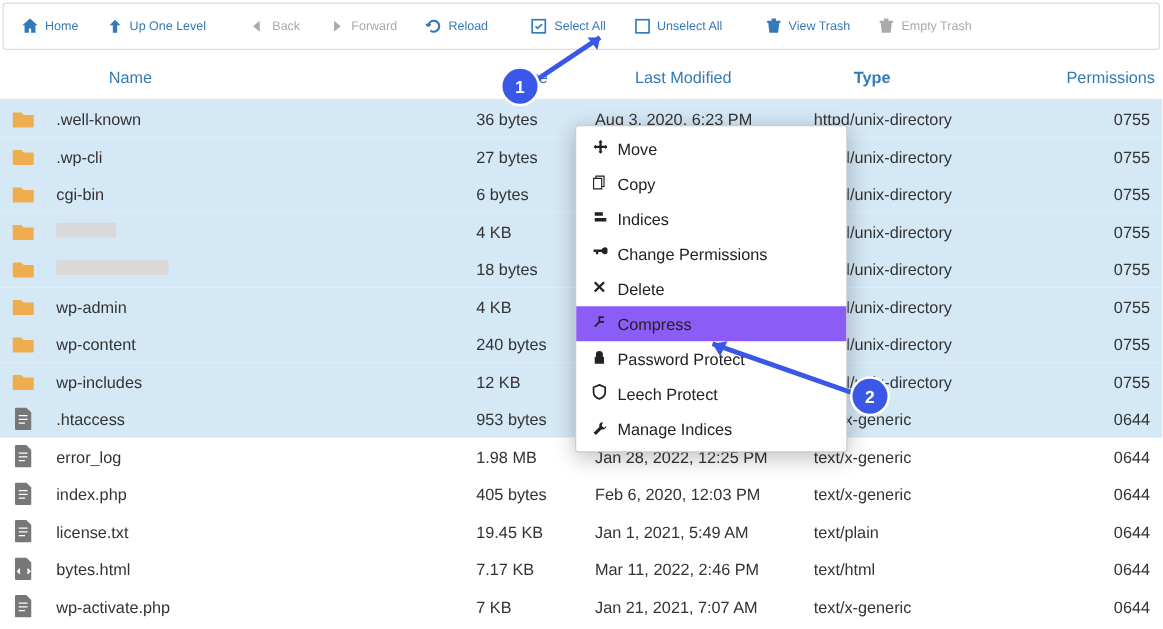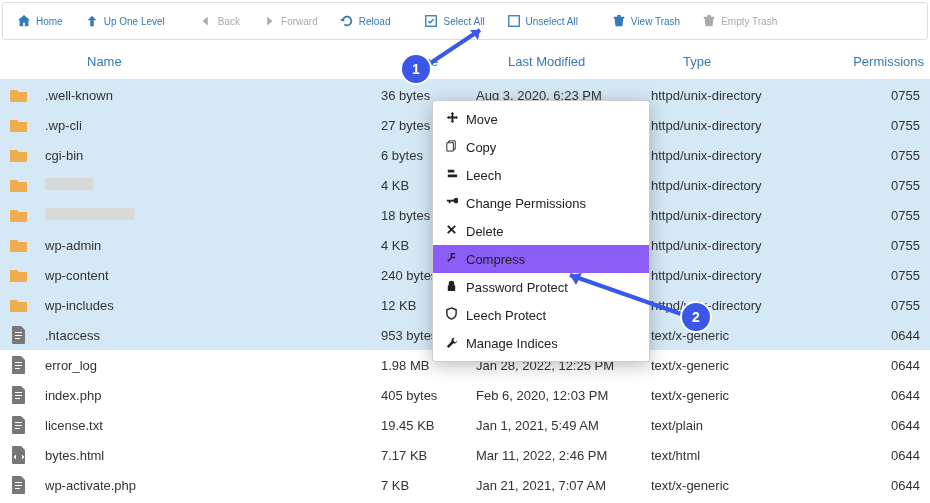--- a/index.html
+++ b/index.html
@@ -7,34 +7,34 @@
   .toolbar { display: flex; align-items: center; padding: 6px 4px; border: 1px solid #ddd; border-radius: 3px; margin: 2px; gap: 2px; }
   .tb-btn { display: inline-flex; align-items: center; gap: 5px; padding: 5px 10px; color: #337ab7; cursor: pointer; border-radius: 3px; font-size: 10px; }
   .tb-btn.disabled { color: #aaa; }
   .tb-btn svg { width: 14px; height: 14px; }
   .spacer-sm { width: 10px; }
   .table-wrap { margin-top: 4px; }
   .thead { display: flex; align-items: center; padding: 10px 0; border-bottom: 1px solid #e5e5e5; color: #337ab7; font-size: 13px; }
   .col-name { flex: 0 0 370px; padding-left: 44px; margin-left: 43px; }
   .col-size { flex: 0 0 95px; }
   .col-mod  { flex: 0 0 175px; }
-  .col-type { flex: 0 0 155px; }
+  .col-type { flex: 0 0 155px; font-weight: bold; }
   .col-perm { flex: 1 1 auto; text-align: right; padding-right: 6px; }
   .row { display: flex; align-items: center; height: 30px; font-size: 13px; color: #333; }
   .row.sel { background: #d5e8f6; }
   .row .icon { width: 28px; display: flex; justify-content: center; padding-left: 10px; }
   .row .name { flex: 0 0 342px; padding-left: 6px; white-space: nowrap; overflow: hidden; text-overflow: ellipsis; margin-left: 11px; }
   .row .size { flex: 0 0 95px; }
   .row .mod  { flex: 0 0 175px; }
   .row .type { flex: 0 0 155px; }
   .row .perm { flex: 1 1 auto; text-align: right; padding-right: 10px; }
   .folder-icon { fill: #f0ad4e; }
   .file-icon { fill: #777; }
   .redact { display: inline-block; background: #d9d9d9; border-radius: 2px; height: 12px; }
-  .ctx-menu { position: absolute; left: 432px; top: 100px; width: 218px; background: #fff; border: 1px solid #ccc; border-radius: 3px; box-shadow: 0 4px 18px rgba(0,0,0,0.25); z-index: 10; padding: 4px 0; }
+  .ctx-menu { position: absolute; left: 460px; top: 100px; width: 218px; background: #fff; border: 1px solid #ccc; border-radius: 3px; box-shadow: 0 4px 18px rgba(0,0,0,0.25); z-index: 10; padding: 4px 0; }
   .ctx-item { display: flex; align-items: center; gap: 8px; padding: 6px 12px; font-size: 13px; color: #222; cursor: pointer; }
   .ctx-item.hover { background: #8b5cf6; }
   .ctx-item svg { width: 13px; height: 13px; }
   .badge { position: absolute; width: 28px; height: 28px; border-radius: 50%; background: #3a57e8; color: #fff; display: flex; align-items: center; justify-content: center; font-weight: bold; font-size: 14px; z-index: 20; box-shadow: 0 0 0 2px #fff; }
   .arrow { position: absolute; z-index: 15; }
   .arrow line { stroke: #3a57e8; stroke-width: 4; }
   .arrow polygon { fill: #3a57e8; }
 </style>
 </head>
 <body>
@@ -307,21 +307,21 @@
       <span><svg viewBox="0 0 14 14" fill="currentColor">
           <path d="M4 2h7v9H4z" fill="none" stroke="currentColor"></path>
           <path d="M2 4h7v9H2z" fill="#fff" stroke="currentColor"></path>
         </svg></span>
       <span>Copy</span>
     </div>
     <div class="ctx-item">
       <span><svg viewBox="0 0 14 14" fill="currentColor">
           <path d="M3 3h7v3H3zM3 8h10v3H3z"></path>
         </svg></span>
-      <span>Leech</span>
+      <span>Indices</span>
     </div>
     <div class="ctx-item">
       <span><svg viewBox="0 0 14 14" fill="currentColor">
           <path d="M9 5a3 3 0 1 1 0 2H6v2H4V7H2V5z"></path>
         </svg></span>
       <span>Change Permissions</span>
     </div>
     <div class="ctx-item">
       <span><svg viewBox="0 0 14 14" fill="currentColor">
           <path d="M3 3l8 8M11 3l-8 8" stroke="currentColor" stroke-width="2"></path>

